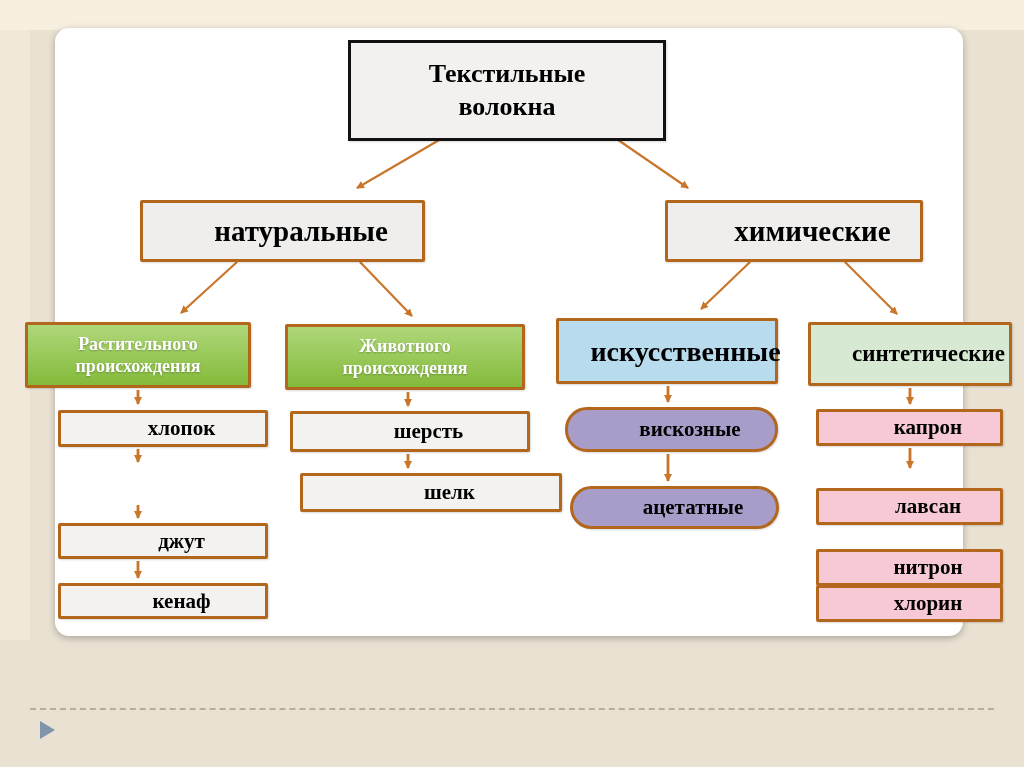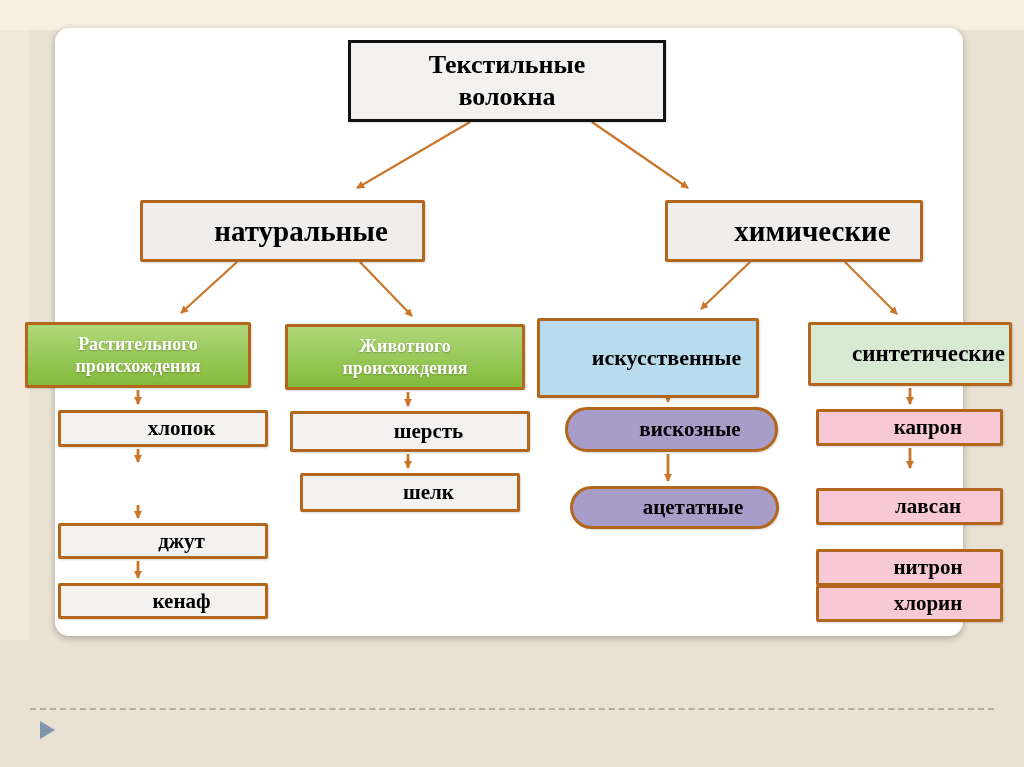--- a/index.html
+++ b/index.html
@@ -23,55 +23,55 @@
     background:var(--card,#fff);border-radius:14px;
     box-shadow:0 2px 7px rgba(0,0,0,.28);
   }
   .node{
     position:absolute;display:flex;align-items:center;justify-content:center;
     text-align:center;font-weight:700;color:#000;line-height:1.25;
     border:3px solid var(--box-border,#b3671c);border-radius:2px;
     box-sizing:border-box;box-shadow:1px 1px 2px rgba(0,0,0,.15);padding-left:37px;
   }
   .node-root{
-    left:348px;top:40px;width:318px;height:82px;
+    left:348px;top:40px;width:318px;height:101px;
     border:3px solid var(--root-border,#111);
     background:var(--root-fill,#f2f1ef);
     font-size:26px;padding:0 40px;border-radius:0;
   }
   .node-branch{
     background:var(--branch-fill,#efeeec);
     font-size:29px;
   }
   .node-natural{left:140px;top:200px;width:285px;height:62px;}
   .node-chemical{left:665px;top:200px;width:258px;height:62px;}
   .node-green{
     background:linear-gradient(180deg,rgba(255,255,255,.3),rgba(0,0,0,.06)),var(--green-fill,#8cc63f);
     color:#fff;font-size:18px;padding:0 26px;
     text-shadow:0 1px 2px rgba(0,0,0,.25);
   }
   .node-plant{left:25px;top:322px;width:226px;height:66px;}
   .node-animal{left:285px;top:324px;width:240px;height:66px;}
   .node-artificial{
-    left:537px;top:318px;width:222px;height:80px;
-    background:var(--blue-fill,#b8dcee);font-size:22px;
+    left:556px;top:318px;width:222px;height:66px;
+    background:var(--blue-fill,#b8dcee);font-size:28px;
   }
   .node-synthetic{
     left:808px;top:322px;width:204px;height:64px;
     background:var(--mint-fill,#d7e9d3);font-size:23px;
   }
   .node-leaf{background:var(--leaf-fill,#f3f2f0);font-size:21px;}
   .node-purple{background:var(--purple-fill,#a89cc8);font-size:21px;border-radius:22px;}
   .node-pink{background:var(--pink-fill,#f6c9d4);font-size:21px;}
   .node-cotton{left:58px;top:410px;width:210px;height:37px;}
   .node-flax{left:58px;top:467px;width:210px;height:36px;}
   .node-jute{left:58px;top:523px;width:210px;height:36px;}
   .node-kenaf{left:58px;top:583px;width:210px;height:36px;}
   .node-wool{left:290px;top:411px;width:240px;height:41px;}
-  .node-silk{left:300px;top:473px;width:220px;height:39px;}
+  .node-silk{left:300px;top:473px;width:262px;height:39px;}
   .node-viscose{left:565px;top:407px;width:213px;height:45px;}
   .node-acetate{left:570px;top:486px;width:209px;height:43px;}
   .node-kapron{left:816px;top:409px;width:187px;height:37px;}
   .node-lavsan{left:816px;top:488px;width:187px;height:37px;}
   .node-nitron{left:816px;top:549px;width:187px;height:37px;}
   .node-chlorin{left:816px;top:585px;width:187px;height:37px;}
   .arrows{position:absolute;inset:0;width:1024px;height:767px;pointer-events:none;}
   .arrows line{stroke:var(--arrow,#c9762b);}
   .arrows .diag{stroke-width:2.2;}
   .arrows .vert{stroke-width:2.8;}

